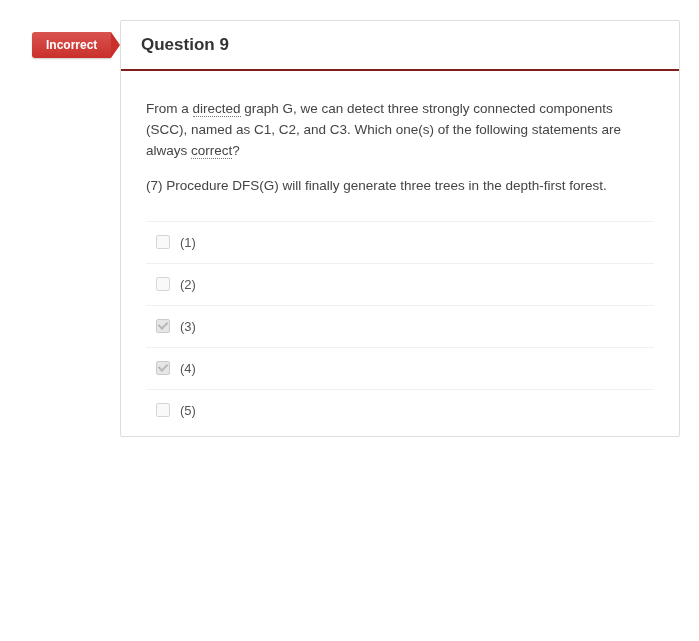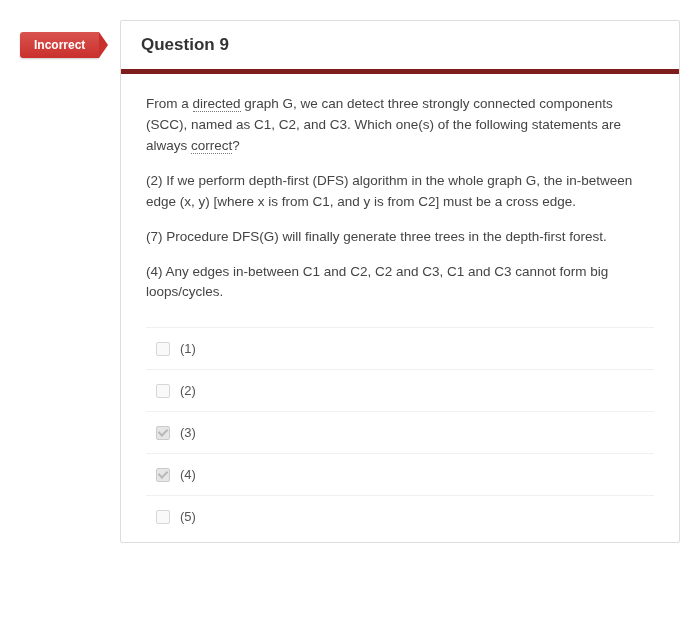--- a/index.html
+++ b/index.html
@@ -8,21 +8,21 @@
     font-family: "Helvetica Neue", Helvetica, Arial, sans-serif;
     background: #fff;
     color: #333;
   }
   .wrapper {
     position: relative;
     width: 660px;
   }
   .badge {
     position: absolute;
-    left: 0;
+    left: 12px;
     top: 12px;
     background: linear-gradient(to bottom, #d9534f, #c9302c);
     color: #fff;
     font-size: 12px;
     font-weight: bold;
     padding: 6px 14px;
     border-radius: 3px 0 0 3px;
     box-shadow: 0 1px 2px rgba(0,0,0,0.2);
   }
   .badge::after {
@@ -37,36 +37,36 @@
     border-left: 9px solid #c9302c;
   }
   .card {
     margin-left: 100px;
     border: 1px solid #ddd;
     border-radius: 2px;
     background: #fff;
   }
   .card-header {
     padding: 14px 20px;
-    border-bottom: 5px solid #7f1d1d;
+    border-bottom: 2px solid #7f1d1d;
   }
   .card-header h2 {
     margin: 0;
     font-size: 17px;
     font-weight: bold;
     color: #333;
   }
   .card-body {
     padding: 20px 25px 0 25px;
     font-size: 13.5px;
     line-height: 1.55;
     color: #444;
   }
   .card-body p {
-    margin: 0 0 14px 0;
+    margin: 8px 0 14px 0;
   }
   .dotted {
     border-bottom: 1px dotted #777;
   }
   .answers {
     padding: 10px 25px 5px 25px;
   }
   .answer {
     border-top: 1px solid #f0f0f0;
     padding: 13px 10px;
@@ -111,23 +111,21 @@
 <body>
 
 <div class="wrapper">
   <div class="badge">Incorrect</div>
   <div class="card">
     <div class="card-header">
       <h2>Question 9</h2>
     </div>
     <div class="card-body" id="body-paragraphs">
     <p>From a <span class="dotted">directed</span> graph G, we can detect three strongly connected components (SCC), named as C1, C2, and C3. Which one(s) of the following statements are always <span class="dotted">correct</span>?</p>
-        <p>(2) If we perform depth-first (DFS) algorithm in the whole graph G, the in-between edge (x, y) [where x is from C1, and y is from C2] must be a cross edge.</p>
         <p>(7) Procedure DFS(G) will finally generate three trees in the depth-first forest.</p>
-        <p>(4) Any edges in-between C1 and C2, C2 and C3, C1 and C3 cannot form big loops/cycles.</p>
       </div>
     <div class="answers" id="answer-list">
     <div class="answer">
           <span class="checkbox"></span>
           <span class="answer-label">(1)</span>
         </div>
         <div class="answer">
           <span class="checkbox"></span>
           <span class="answer-label">(2)</span>
         </div>

